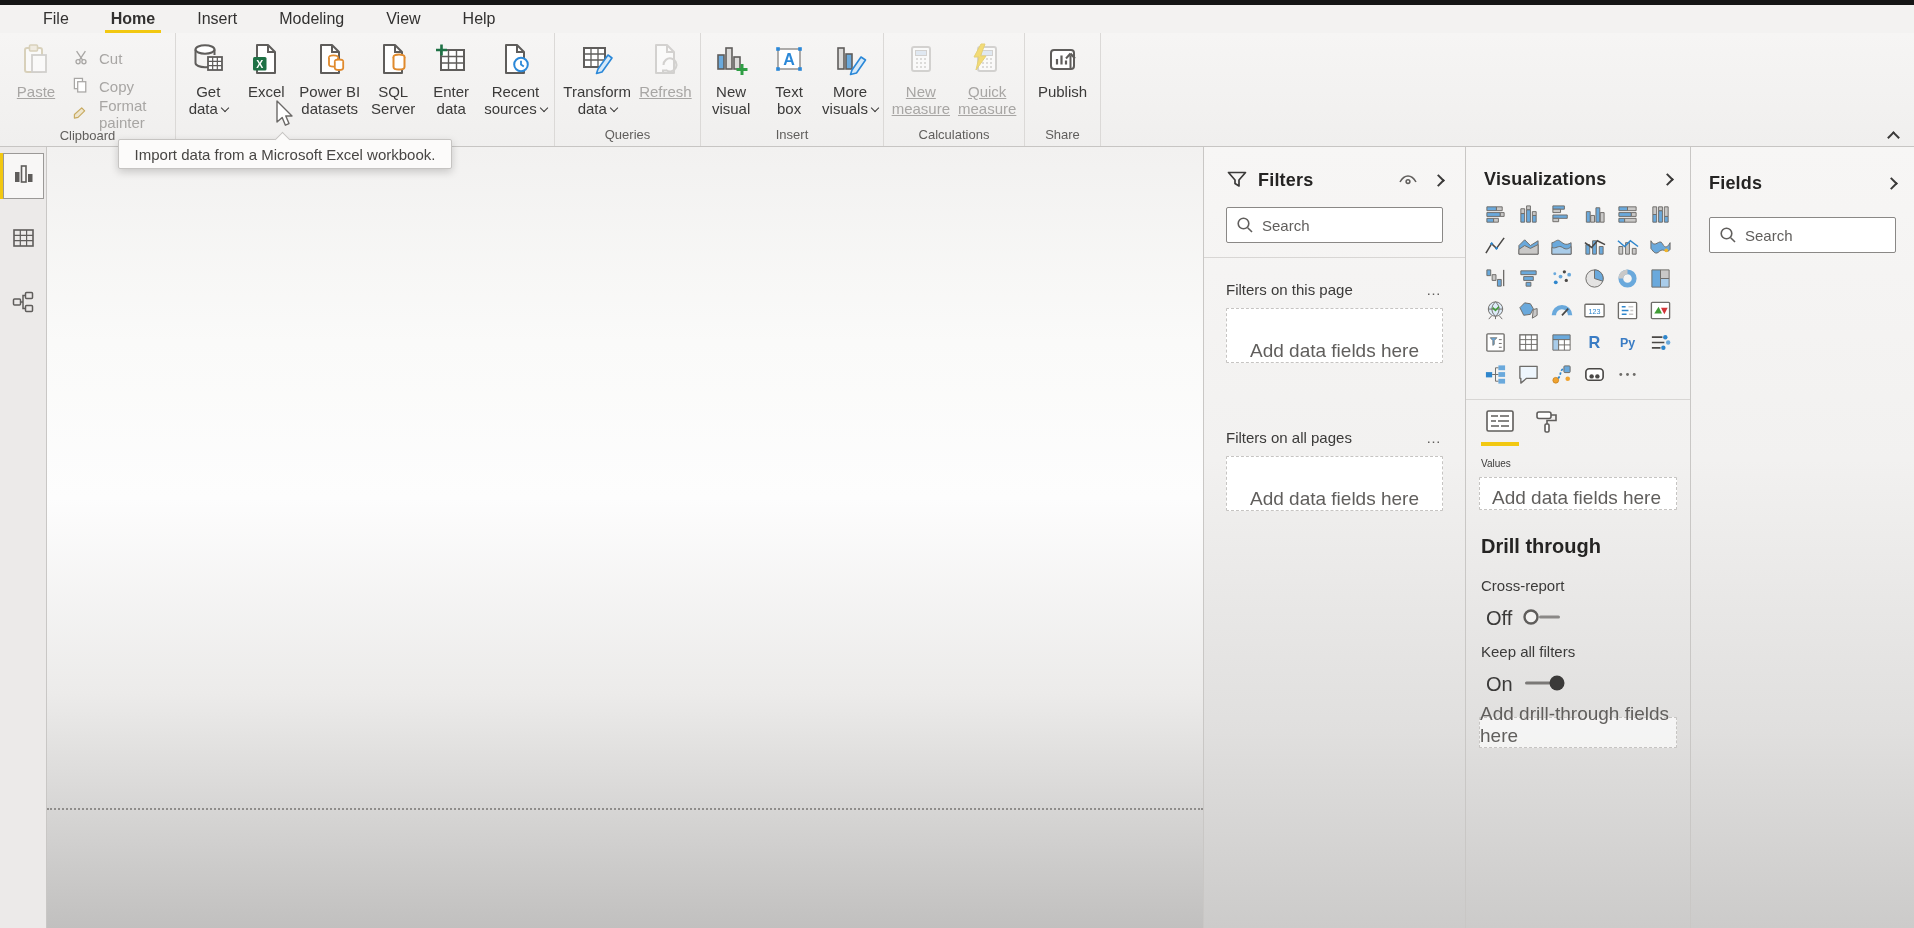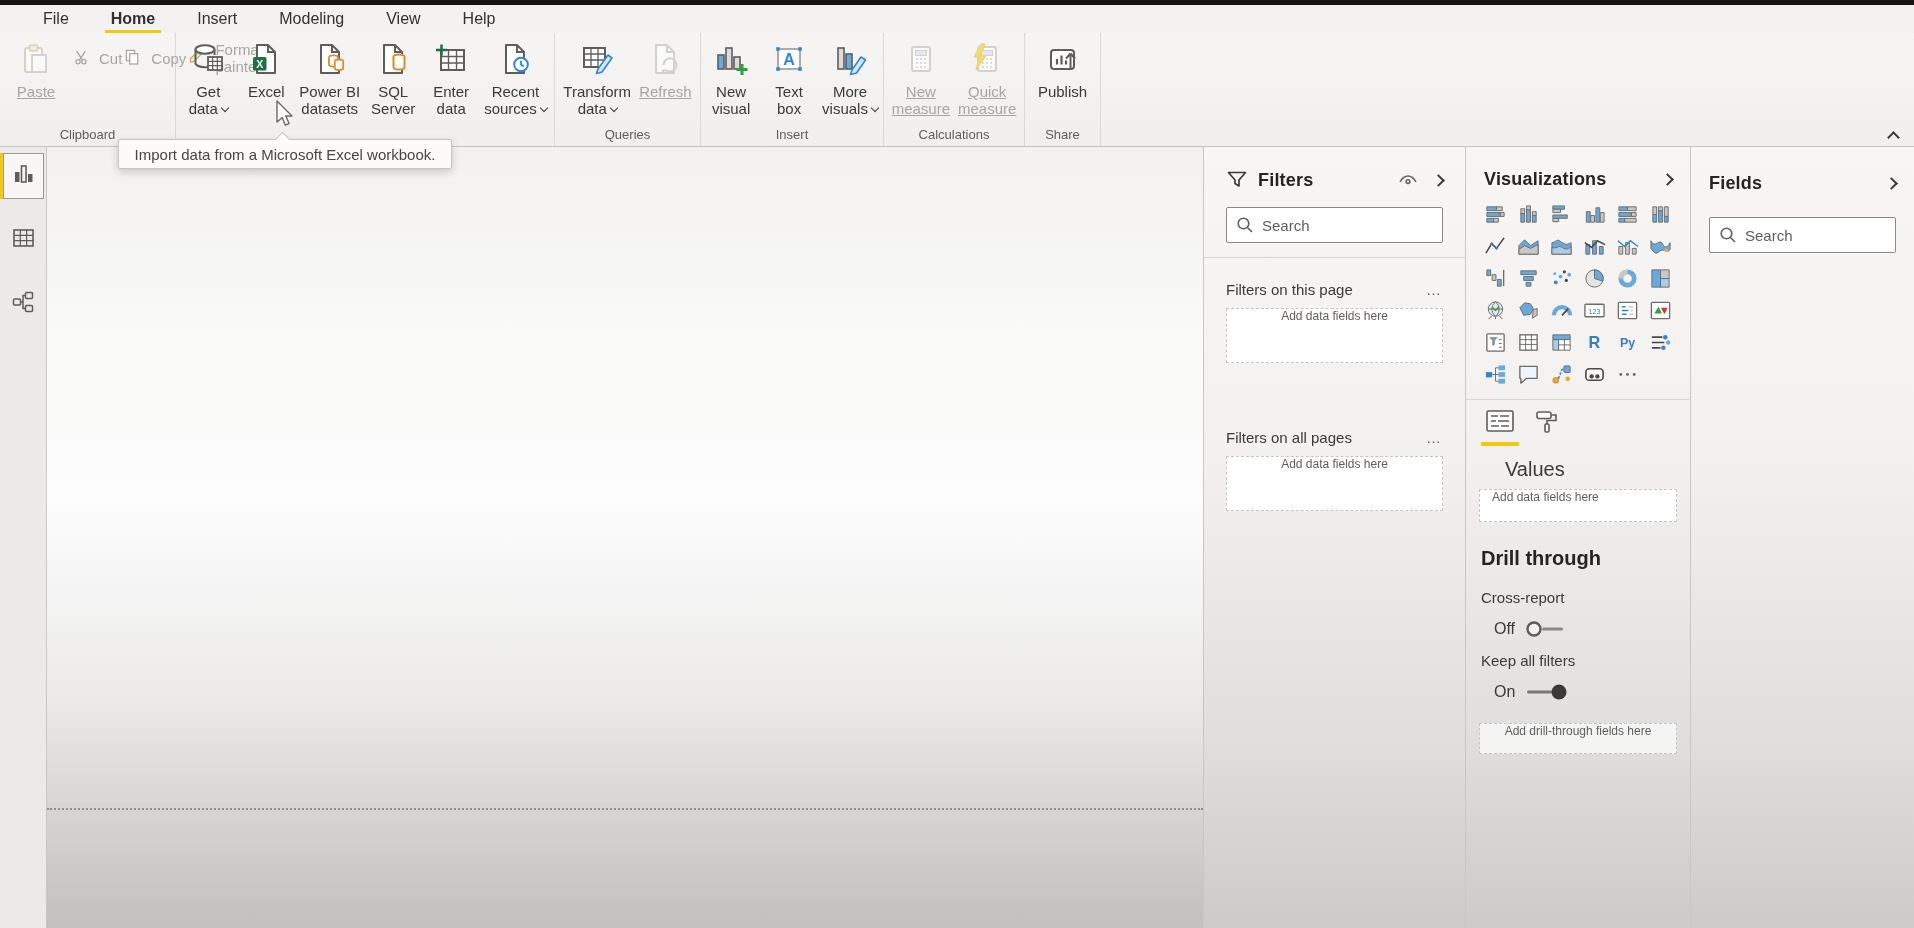--- a/index.html
+++ b/index.html
@@ -21,21 +21,21 @@
   .ribbon { position:absolute; top:33px; left:0; right:0; height:114px; border-bottom:1px solid #c7c5c3;
             background:linear-gradient(180deg,#f6f5f4,#f0efee); display:flex; align-items:stretch; }
   .rgroup { display:flex; flex-direction:column; border-right:1px solid #dbd9d7; }
   .rgroup .btns { flex:1; display:flex; justify-content:center; align-items:flex-start; padding-top:9px; gap:2px; }
   .rgroup .glabel { height:19px; font-size:13px; color:#605e5c; text-align:center; padding-bottom:4px; }
   .rbtn { min-width:56px; padding:0 3px; display:flex; flex-direction:column; align-items:center; text-align:center;
           font-size:15px; line-height:17px; color:#3b3a39; cursor:default; }
   .rbtn .lbl { margin-top:4px; }
   .rbtn.disabled { color:#a8a6a4;text-decoration:underline; }
   .rbtn.disabled svg { opacity:.55; }
-  .smalls { display:flex; flex-direction:row; justify-content:flex-start; padding-top:2px; }
+  .smalls { display:flex; flex-direction:column; justify-content:flex-start; padding-top:2px; }
   .srow { display:flex; align-items:center; gap:7px; height:28px; font-size:15px; color:#a8a6a4; }
   .collapse-ribbon { position:absolute; right:13px; top:128px; width:16px; height:14px; display:flex; align-items:center; justify-content:center; }
   
   .chev { display:inline-block; width:9px; height:9px; border-right:2px solid #3b3a39; border-bottom:2px solid #3b3a39; }
   .chev.right { transform:rotate(-45deg); }
   .chev.up { transform:rotate(-135deg); margin-top:5px; }
   .chev.down { width:6px; height:6px; border-width:1.5px; transform:rotate(45deg); margin-left:4px; vertical-align:3px; border-color:#3b3a39; }
   
   .sidebar { position:absolute; top:147px; left:0; width:47px; bottom:0; background:#eceae9; border-right:1px solid #c9c7c5; }
   .sitem { width:41px; height:46px; margin:18px 0 0 3px; display:flex; align-items:center; justify-content:center; position:relative; }
@@ -55,33 +55,33 @@
   .spacer { flex:1; }
   .search { margin-top:16px; height:36px; background:#fff; border:1px solid #8a8886; border-radius:2px;
             display:flex; align-items:center; padding:0 9px; gap:8px; }
   .search input { border:none; outline:none; flex:1; font-size:15px; background:transparent; font-family:inherit; color:#323130; min-width:0; }
   .search input::placeholder { color:#605e5c; }
   .hr { border-top:1px solid #d8d6d4; }
   .full-hr-f { margin:14px -22px 0; }
   .full-hr-v { margin:10px -13px 0; }
   .secrow { display:flex; align-items:center; justify-content:space-between; font-size:15px; color:#3b3a39; }
   .dots3 { color:#605e5c; font-size:15px; letter-spacing:2px; line-height:8px; }
-  .well { background:#fff; border:1px dashed #c6c4c2; display:flex; align-items:flex-start; justify-content:center;
-          color:#605e5c; font-size:12px; border-radius:1px; }
+  .well { background:#fff; border:1px dashed #c6c4c2; display:flex; align-items:flex-end; justify-content:center;
+          color:#605e5c; font-size:19px; border-radius:1px; }
   
   .vgrid { display:grid; grid-template-columns:repeat(6,1fr); row-gap:7px; margin-top:14px; justify-items:center; }
   .vcell { width:25px; height:25px; display:flex; align-items:center; justify-content:center; cursor:default; }
   .tabs { display:flex; gap:18px; margin-top:9px; padding-left:5px; }
   .tab { padding-bottom:6px; position:relative; }
   .tab.active::after { content:""; position:absolute; left:-3px; right:-3px; bottom:-1px; height:4px; background:var(--accent); }
-  .values-lbl { margin-top:13px; font-size:20px; color:#3b3a39; padding-left:2px;margin-left:24px; }
+  .values-lbl { margin-top:13px; font-size:10px; color:#3b3a39; padding-left:2px; }
   .well.left { justify-content:flex-start; padding-left:12px; }
   .dhead { margin-top:25px; font-size:20px; font-weight:700; color:#252423; padding-left:2px; }
   .sublbl { margin-top:19px; font-size:15px; color:#3b3a39; padding-left:2px; }
-  .toggle { display:flex; align-items:center; gap:9px; margin-top:13px; margin-left:15px; font-size:16px; color:#3b3a39; }
+  .toggle { display:flex; gap:9px; margin-top:13px; margin-left:7px; font-size:20px; color:#3b3a39; }
   
   .tooltip { position:absolute; left:118px; top:139px; width:334px; height:30px; background:#fcfbfa;
              border:1px solid #c6c4c2; border-radius:2px; box-shadow:0 3px 8px rgba(0,0,0,.18);
              display:flex; align-items:center; justify-content:center; font-size:15px; color:#484644; z-index:50; }
   .tooltip .notch { position:absolute; left:158px; top:-6px; width:11px; height:11px; background:#fcfbfa;
                     border-left:1px solid #c6c4c2; border-top:1px solid #c6c4c2; transform:rotate(45deg); }
   .cursor { position:absolute; left:273px; top:100px; z-index:60; }
 </style>
 </head>
 <body>

